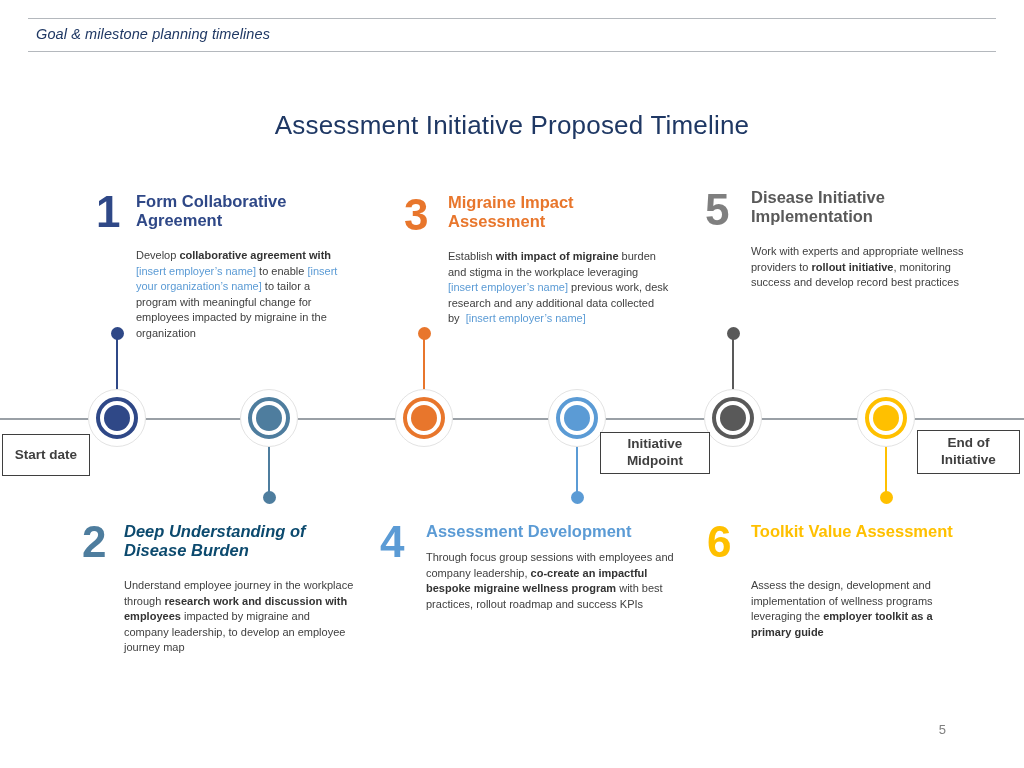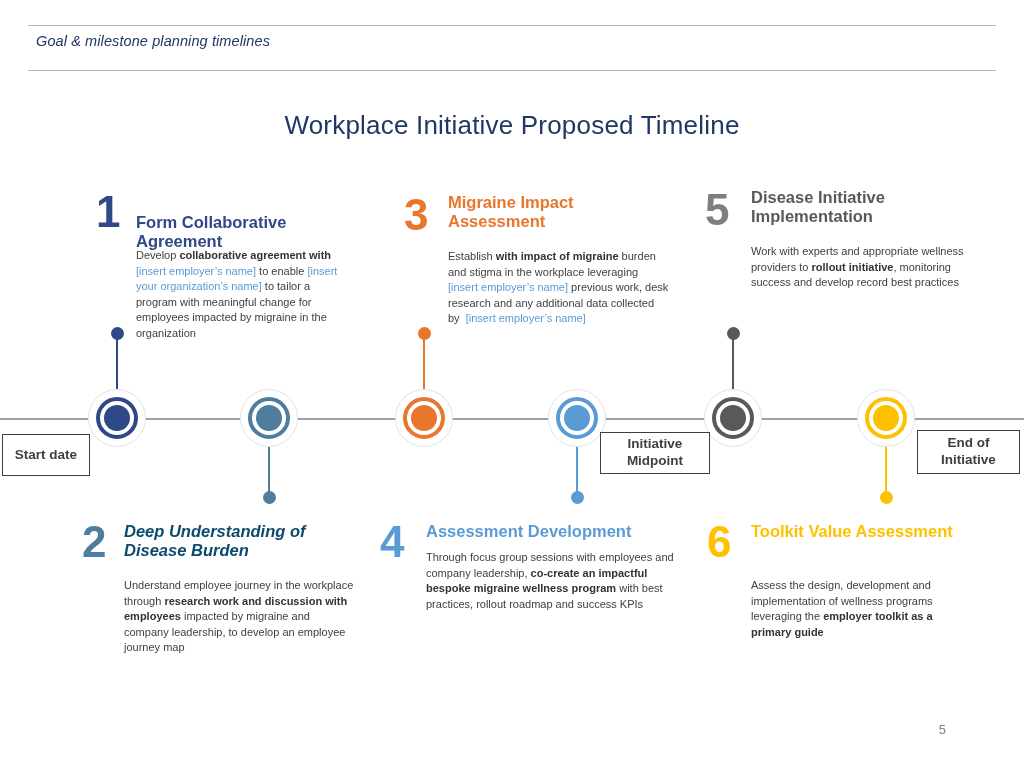--- a/index.html
+++ b/index.html
@@ -13,23 +13,23 @@
     position: relative;
     overflow: hidden;
     font-family: "Liberation Sans", sans-serif;
     color: #404040;
   }
 
   
   #slide-header {
     position: absolute;
     left: 28px;
-    top: 25px;
+    top: 18px;
     width: 968px;
-    height: 46px;
+    height: 34px;
     border-top: 1.5px solid #b4b8bd;
     border-bottom: 1.5px solid #b4b8bd;
     box-sizing: border-box;
   }
   #slide-header .htext {
     position: absolute;
     left: 8px;
     top: 7px;
     font-style: italic;
     font-size: 14.5px;
@@ -175,21 +175,21 @@
     color: #808080;
   }
 </style>
 </head>
 <body>
 
 <div id="slide-header">
   <div class="htext">Goal &amp; milestone planning timelines</div>
 </div>
 
-<div id="slide-title">Workplace Initiative Proposed Timeline</div>
+<div id="slide-title">Assessment Initiative Proposed Timeline</div>
 
 <div id="timeline-axis" style="background: rgb(154, 160, 166);"></div>
 
 <div class="connector up" style="left:117px; top:333px; height:64px;">
   <div class="stem" style="background: rgb(47, 72, 135);"></div>
   <div class="nub" style="background: rgb(47, 72, 135);"></div>
 </div>
 <div class="connector down" style="left:269px; top:440px; height:58px;">
   <div class="stem" style="background: rgb(78, 125, 158);"></div>
   <div class="nub" style="background: rgb(78, 125, 158);"></div>
@@ -235,21 +235,21 @@
   <div class="ring" style="border-color: rgb(255, 192, 0);"></div>
   <div class="core" style="background: rgb(255, 192, 0);"></div>
 </div>
 
 <div class="callout-box" style="left:2px; top:434px; width:88px; height:42px;">Start date</div>
 <div class="callout-box" style="left:600px; top:432px; width:110px; height:42px;">Initiative Midpoint</div>
 <div class="callout-box" style="left:917px; top:430px; width:103px; height:44px;">End of Initiative</div>
 
 <div class="step" style="left:96px; top:190px; width:270px;">
   <div class="num" style="color:#2f4887;">1</div>
-  <div class="head" style="left:40px; top:2px; width:225px; color:#2f4887;margin-top:21px;">Form Collaborative Agreement</div>
+  <div class="head" style="left:40px; top:2px; width:225px; color:#2f4887;">Form Collaborative Agreement</div>
   <div class="body" style="left:40px; top:58px; width:218px;">Develop <b>collaborative agreement with</b> <span class="ph">[insert employer’s name]</span> to enable <span class="ph">[insert your organization’s name]</span> to tailor a program with meaningful change for employees impacted by migraine in the organization</div>
 </div>
 
 <div class="step" style="left:404px; top:193px; width:280px;">
   <div class="num" style="color:#e8762c;">3</div>
   <div class="head" style="left:44px; top:0px; width:215px; color:#e8762c;">Migraine Impact Assessment</div>
   <div class="body" style="left:44px; top:56px; width:222px;">Establish <b>with impact of migraine</b> burden and stigma in the workplace leveraging <span class="ph">[insert employer’s name]</span> previous work, desk research and any additional data collected by&nbsp; <span class="ph">[insert employer’s name]</span></div>
 </div>
 
 <div class="step" style="left:705px; top:188px; width:290px;">

